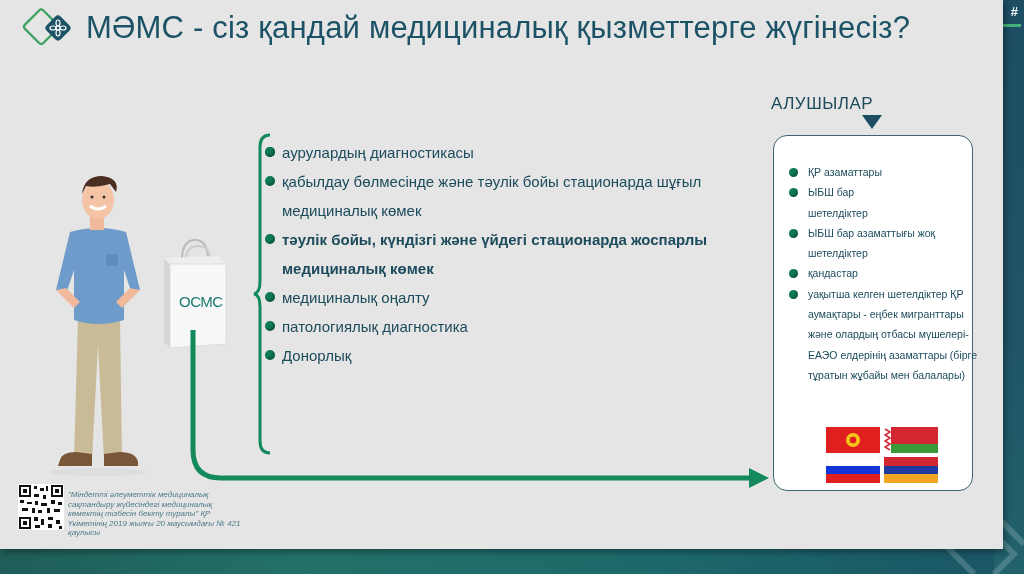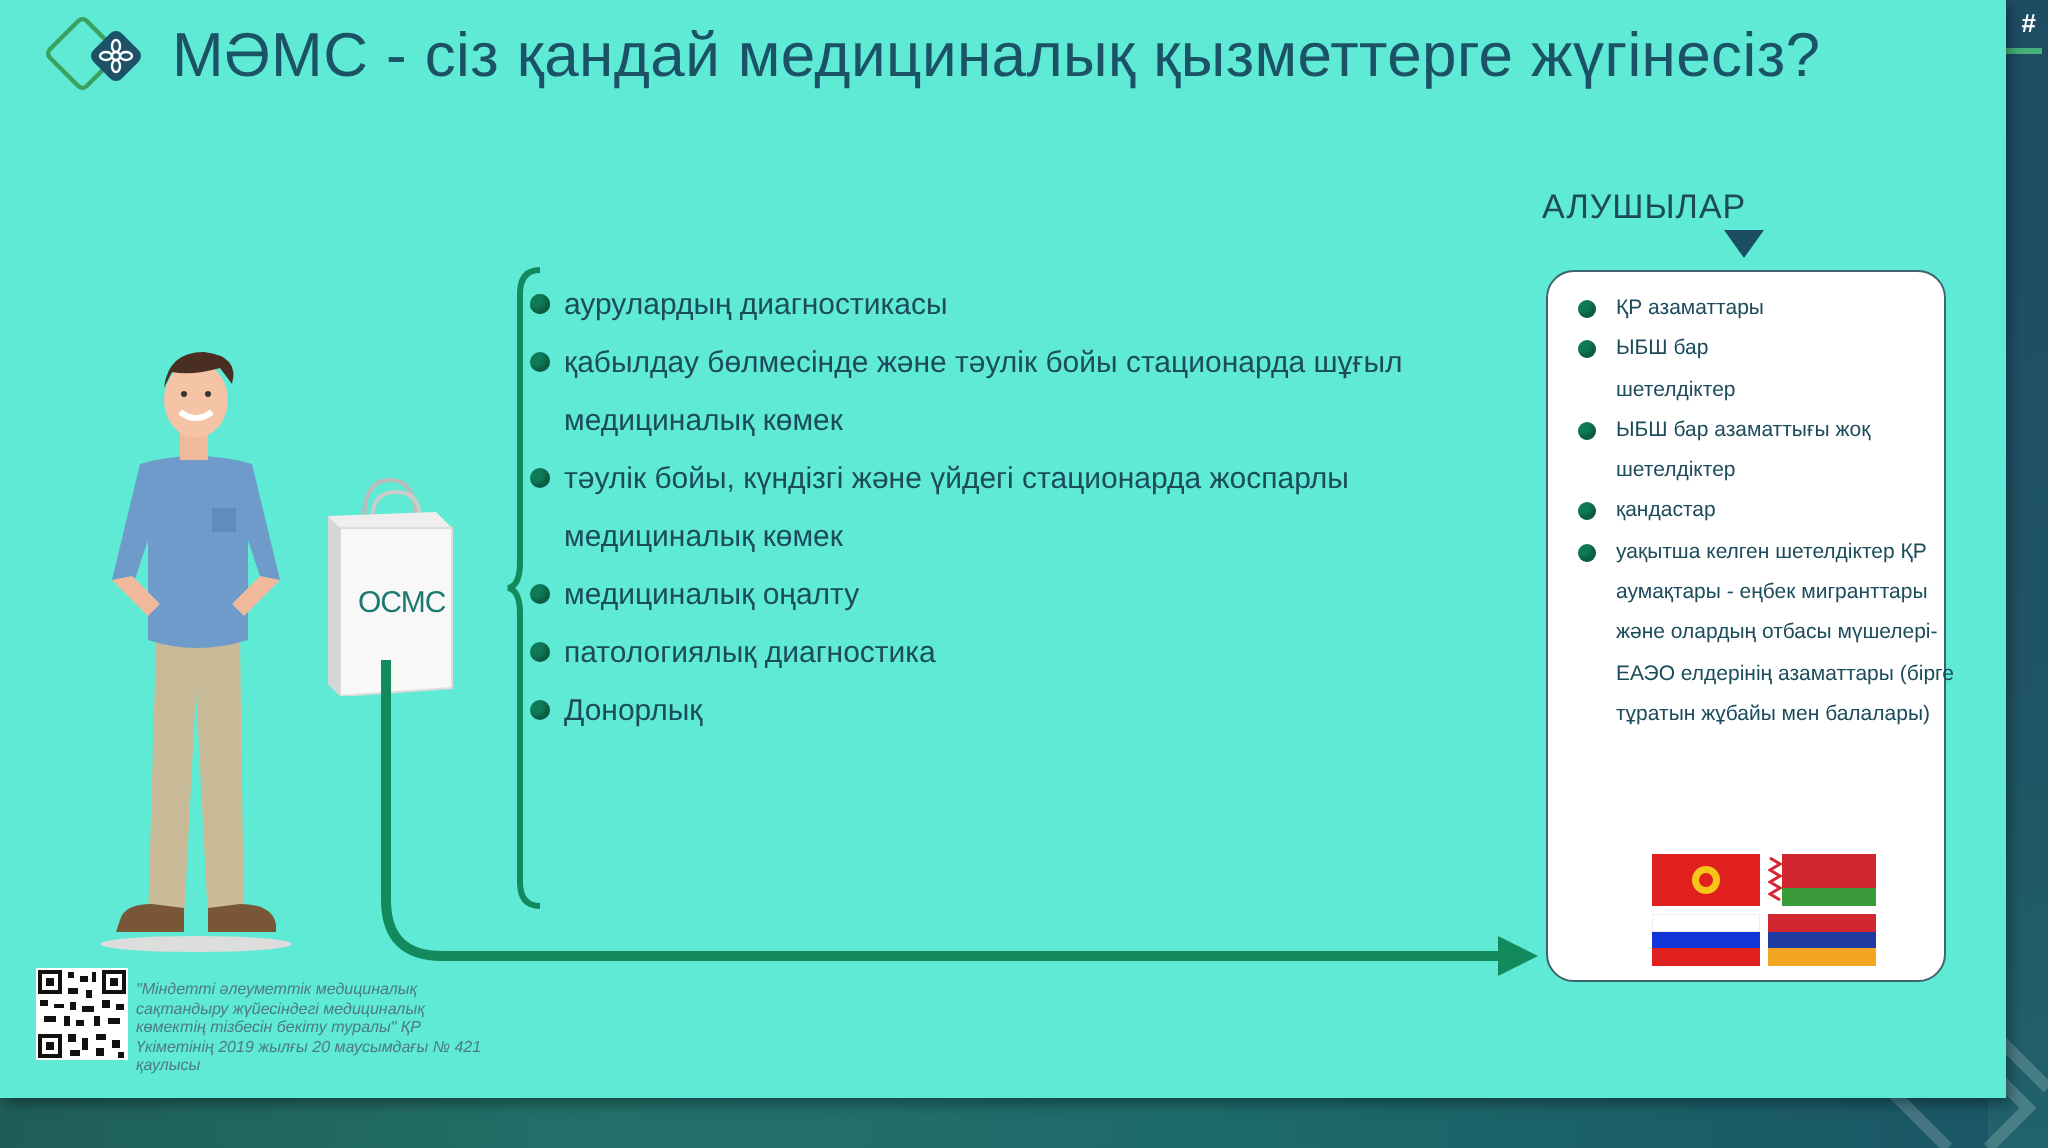--- a/index.html
+++ b/index.html
@@ -14,21 +14,21 @@
     background: linear-gradient(180deg, #1d4d63 0%, #1f5466 60%, #21626b 100%);
   }
   .hash {
     position: absolute; right: 6px; top: 4px; color: #ffffff; font-weight: bold; font-size: 13px;
   }
   .hash-bar { position: absolute; right: 3px; top: 24px; width: 20px; height: 3px; background: #44b07a; }
   .bg-deco {
     position: absolute; right: 0; bottom: 0; width: 140px; height: 90px; opacity: 0.18;
   }
   .slide {
-    position: absolute; left: 0; top: 0; width: 1003px; height: 549px; background: #5eead4;
+    position: absolute; left: 0; top: 0; width: 1003px; height: 549px; background: #e5e5e5;
     box-shadow: 2px 3px 6px rgba(0,0,0,0.35);
   }
   .logo { position: absolute; left: 14px; top: 6px; width: 64px; height: 50px; }
   .title {
     position: absolute; left: 86px; top: 10px; font-size: 31px; color: #1b5266; white-space: nowrap;
     letter-spacing: 0.2px;
   }
   .title .abbr { font-weight: normal; }
 
   .figure { position: absolute; left: 40px; top: 170px; width: 120px; height: 310px; }
@@ -48,21 +48,21 @@
     position: absolute; left: 771px; top: 94px; font-size: 17px; color: #1c4b5c; letter-spacing: 0.5px;
   }
   .rec-tri {
     position: absolute; left: 862px; top: 115px; width: 0; height: 0;
     border-left: 10px solid transparent; border-right: 10px solid transparent; border-top: 14px solid #1b4d63;
   }
   .rec-box {
     position: absolute; left: 773px; top: 135px; width: 200px; height: 356px;
     border: 1.5px solid #3d6470; border-radius: 14px; background: #ffffff;
   }
-  .rec-list { position: absolute; left: 789px; top: 144px; width: 185px; }
+  .rec-list { position: absolute; left: 789px; top: 162px; width: 185px; }
   .rec { position: relative; padding-left: 19px; font-size: 10.5px; color: #1c4b5c; line-height: 20.3px; }
   .rec .dot {
     position: absolute; left: 0; top: 6px; width: 9px; height: 9px; border-radius: 50%;
     background: #0f7a58; box-shadow: inset -2px -2px 2px rgba(0,0,0,0.25);
   }
   .flags { position: absolute; left: 826px; top: 427px; width: 114px; height: 58px; }
   .flag { position: absolute; width: 54px; height: 26px; overflow: hidden; }
 
   .qr { position: absolute; left: 18px; top: 484px; width: 46px; height: 46px; }
   .citation {
@@ -132,21 +132,21 @@
   </div>
 
   <svg class="bracket" viewBox="0 0 24 322">
     <path d="M18 2 Q8 2 8 14 L8 148 Q8 160 2 161 Q8 162 8 174 L8 308 Q8 320 18 320" stroke="#128a5c" stroke-width="3" fill="none"></path>
   </svg>
 
   <div class="services">
     <div class="svc"><span class="dot"></span></div>
     <div class="svc"><span class="dot"></span><span>аурулардың диагностикасы</span></div>
     <div class="svc" style="width:470px;"><span class="dot"></span><span>қабылдау бөлмесінде және тәулік бойы стационарда шұғыл медициналық көмек</span></div>
-    <div class="svc" style="width:450px;"><span class="dot"></span><span>тәулік бойы, күндізгі және үйдегі стационарда жоспарлы медициналық көмек</span></div>
+    <div class="svc" style="width:450px;font-weight:bold;"><span class="dot"></span><span>тәулік бойы, күндізгі және үйдегі стационарда жоспарлы медициналық көмек</span></div>
     <div class="svc"><span class="dot"></span><span>медициналық оңалту</span></div>
     <div class="svc"><span class="dot"></span><span>патологиялық диагностика</span></div>
     <div class="svc"><span class="dot"></span><span>Донорлық</span></div>
   </div>
 
   <svg class="arrow" viewBox="0 0 600 165">
     <path d="M10 0 L10 120 Q10 148 38 148 L568 148" stroke="#128a5c" stroke-width="5" fill="none"></path>
     <path d="M566 138 L586 148 L566 158 Z" fill="#128a5c"></path>
   </svg>
 

